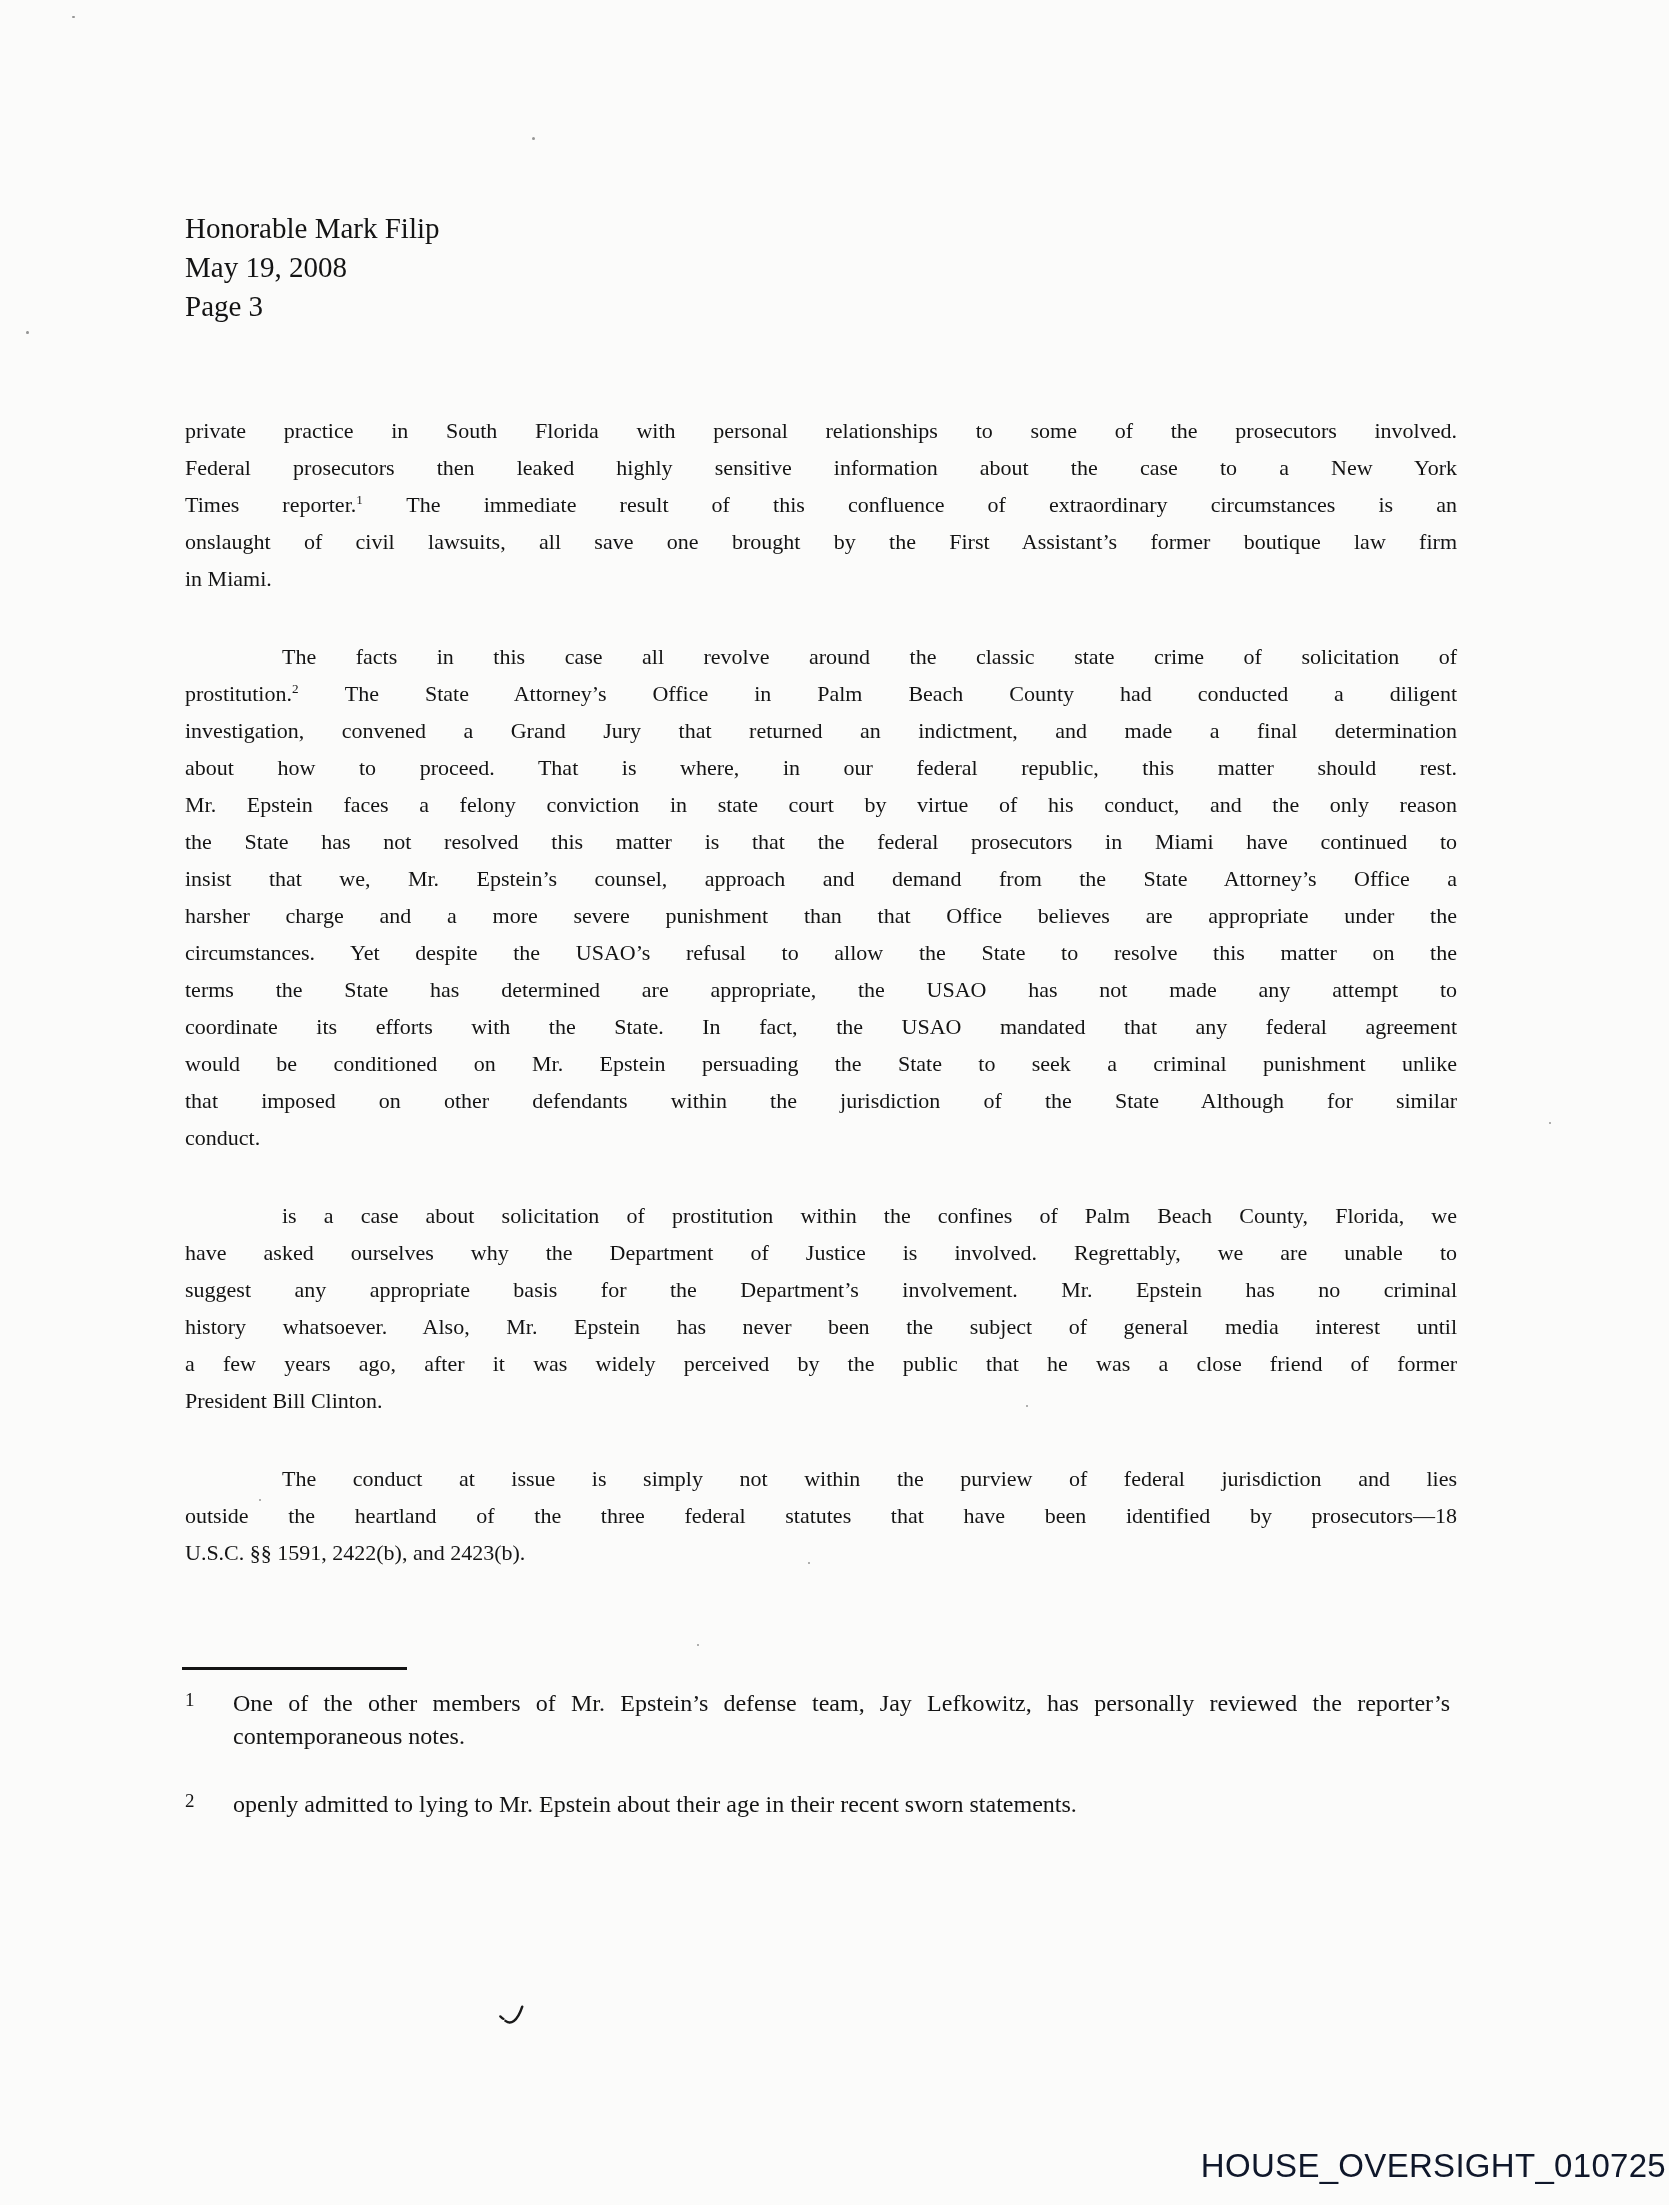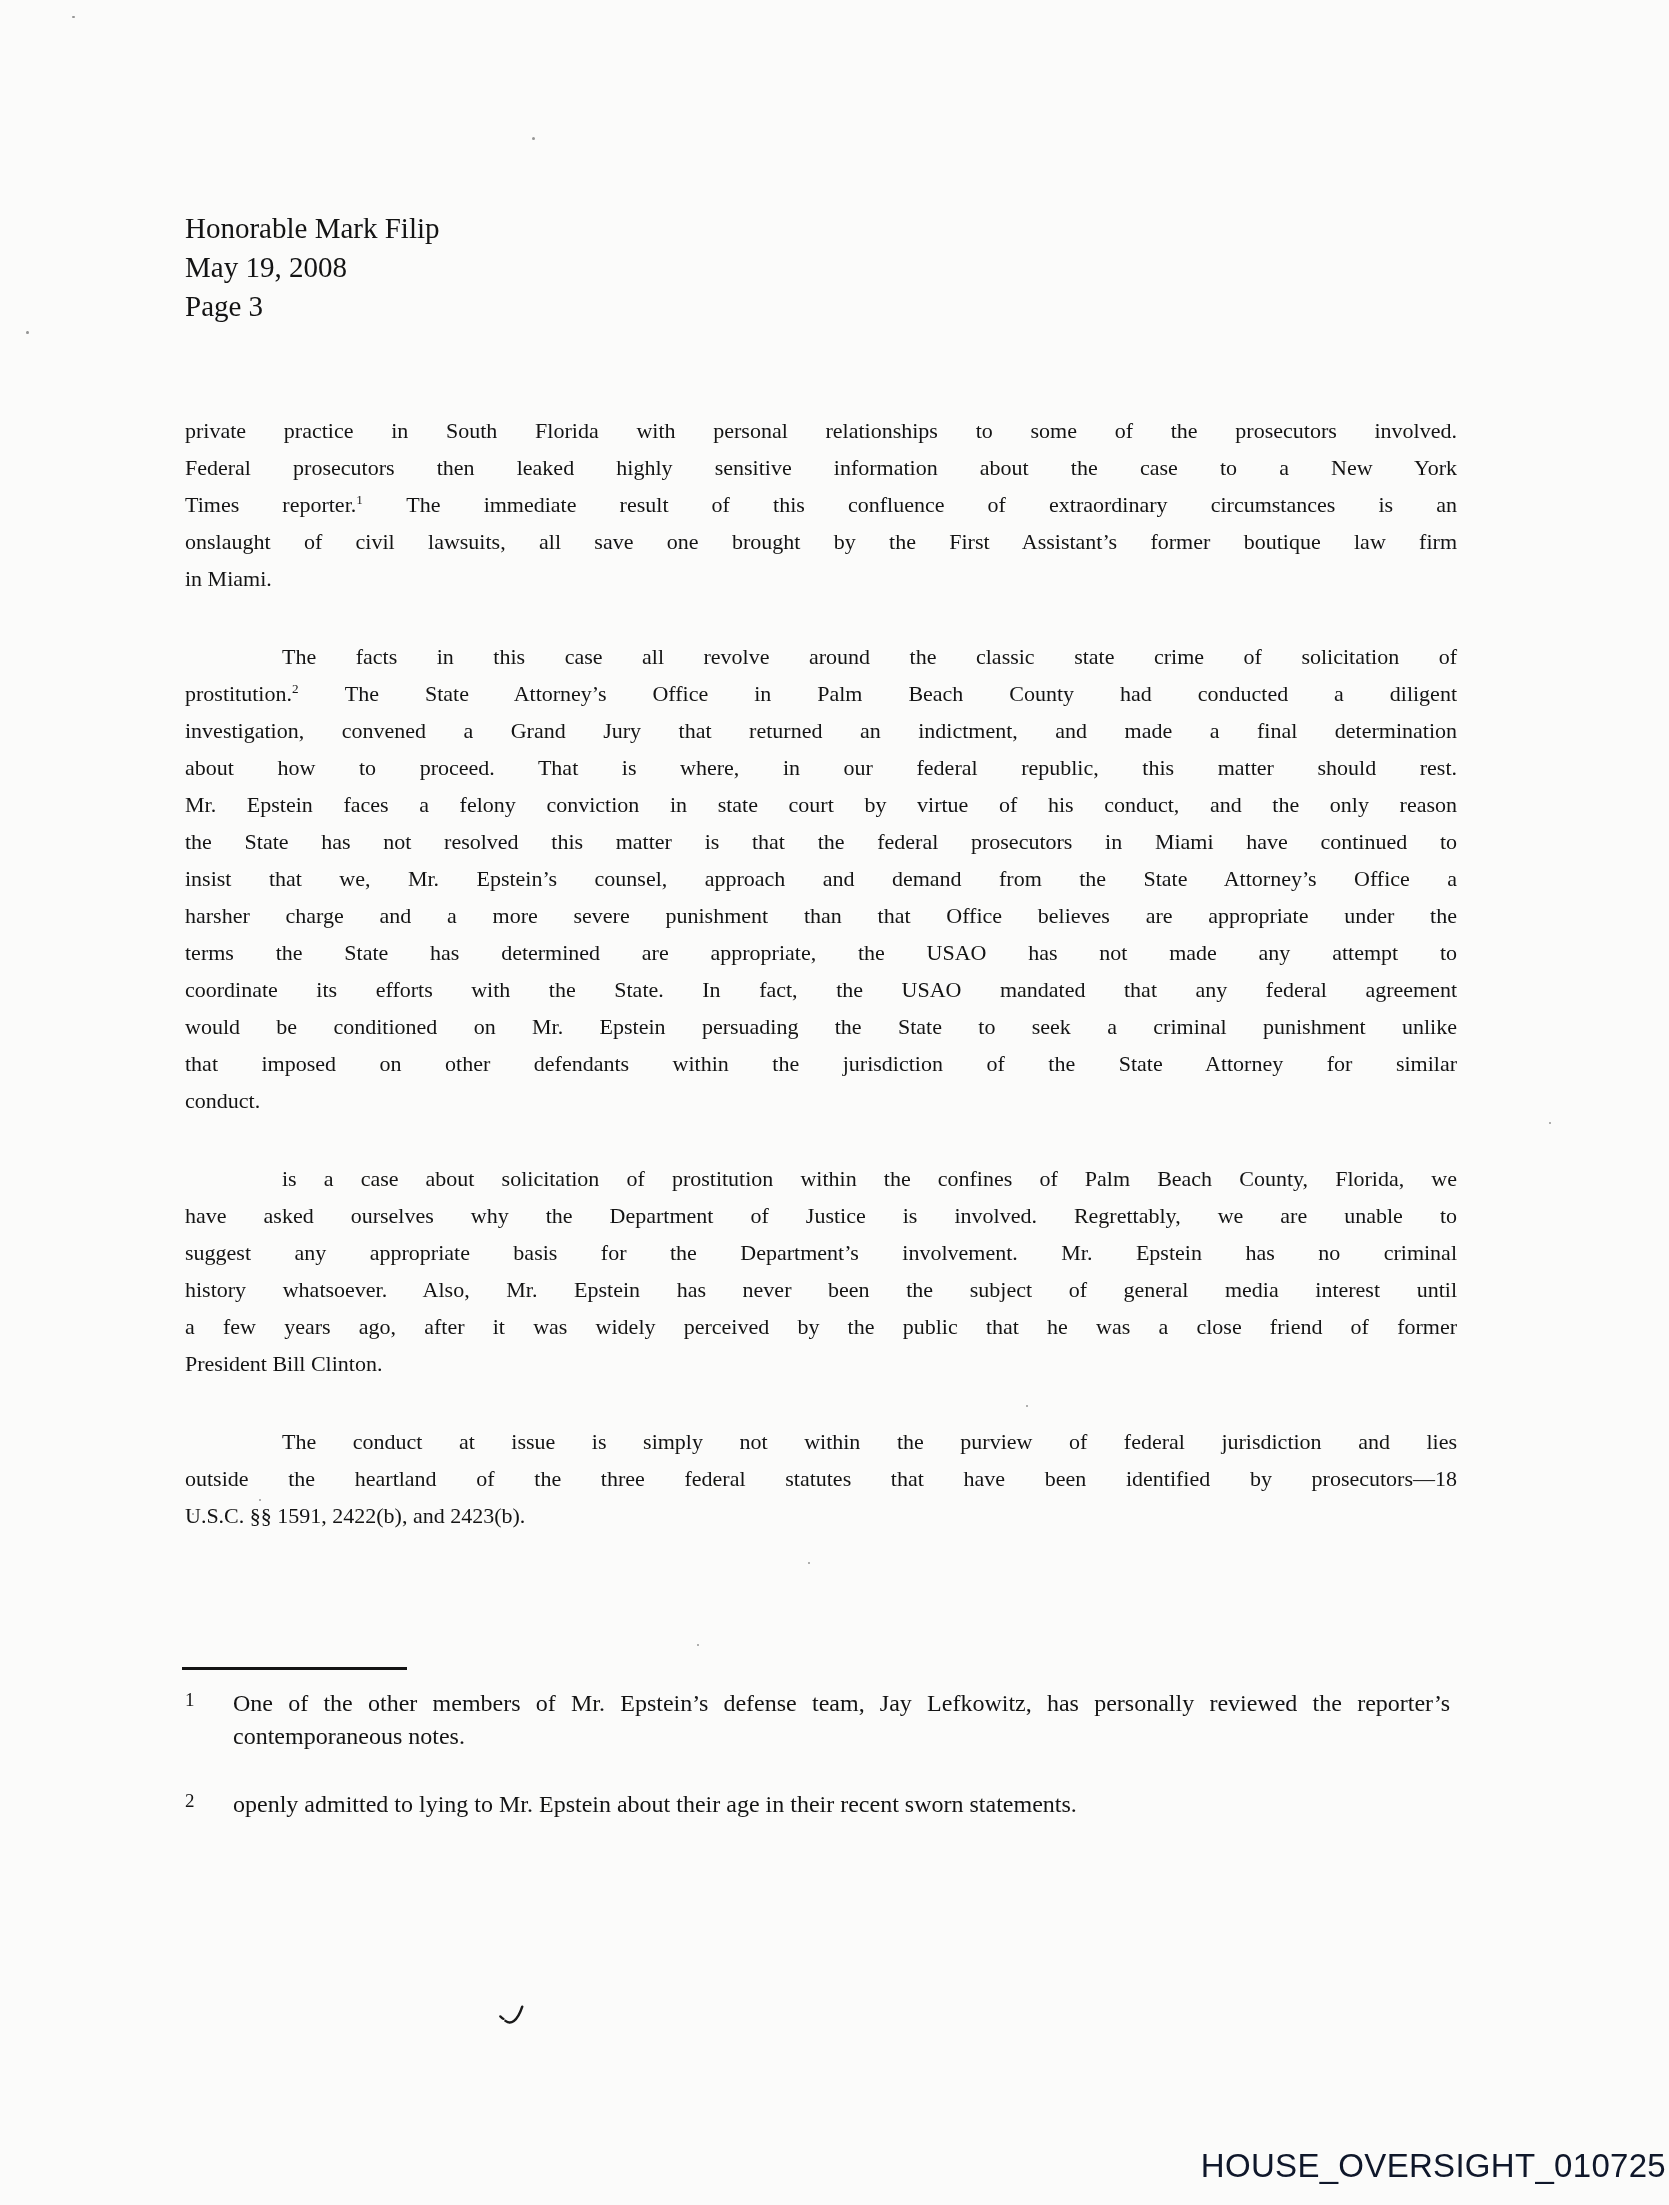--- a/index.html
+++ b/index.html
@@ -122,24 +122,25 @@
       </div>
       <div class="para indent">
         <div class="line">The facts in this case all revolve around the classic state crime of solicitation of</div>
         <div class="line">prostitution.<sup class="fnref">2</sup> The State Attorney’s Office in Palm Beach County had conducted a diligent</div>
         <div class="line">investigation, convened a Grand Jury that returned an indictment, and made a final determination</div>
         <div class="line">about how to proceed.  That is where, in our federal republic, this matter should rest.</div>
         <div class="line">Mr. Epstein faces a felony conviction in state court by virtue of his conduct, and the only reason</div>
         <div class="line">the State has not resolved this matter is that the federal prosecutors in Miami have continued to</div>
         <div class="line">insist that we, Mr. Epstein’s counsel, approach and demand from the State Attorney’s Office a</div>
         <div class="line">harsher charge and a more severe punishment than that Office believes are appropriate under the</div>
+        <div class="line">circumstances.  Yet despite the USAO’s refusal to allow the State to resolve this matter on the</div>
         <div class="line">terms the State has determined are appropriate, the USAO has not made any attempt to</div>
         <div class="line">coordinate its efforts with the State.  In fact, the USAO mandated that any federal agreement</div>
         <div class="line">would be conditioned on Mr. Epstein persuading the State to seek a criminal punishment unlike</div>
-        <div class="line">that imposed on other defendants within the jurisdiction of the State Attorney for similar</div>
+        <div class="line">that imposed on other defendants within the jurisdiction of the State Although for similar</div>
         <div class="line last">conduct.</div>
       </div>
       <div class="para indent">
         <div class="line">is a case about solicitation of prostitution within the confines of Palm Beach County, Florida, we</div>
         <div class="line">have asked ourselves why the Department of Justice is involved.  Regrettably, we are unable to</div>
         <div class="line">suggest any appropriate basis for the Department’s involvement.  Mr. Epstein has no criminal</div>
         <div class="line">history whatsoever.  Also, Mr. Epstein has never been the subject of general media interest until</div>
         <div class="line">a few years ago, after it was widely perceived by the public that he was a close friend of former</div>
         <div class="line last">President Bill Clinton.</div>
       </div>

